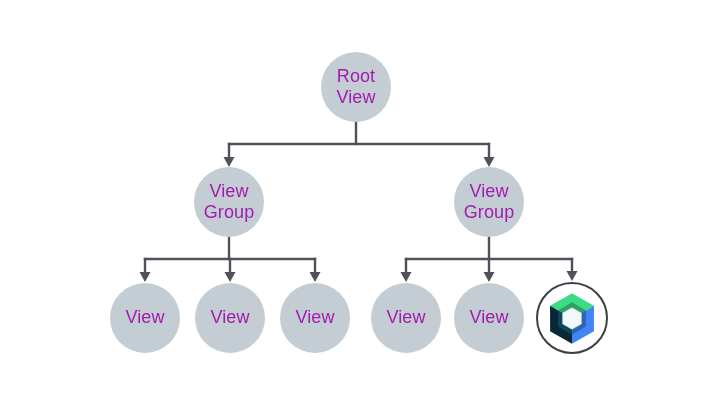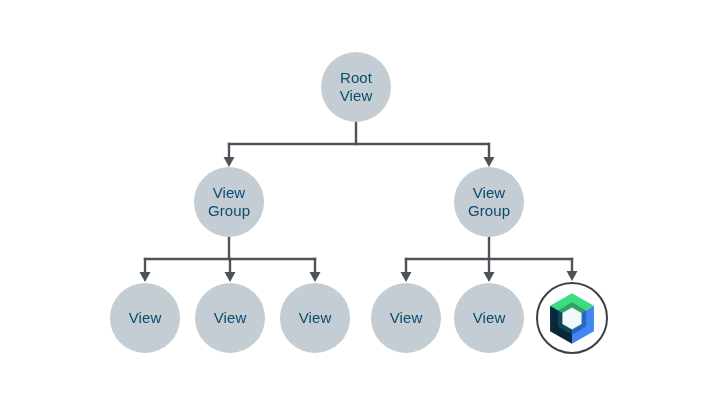--- a/index.html
+++ b/index.html
@@ -35,23 +35,23 @@
     height: 70px;
     border-radius: 50%;
     background: #c3cdd3;
     display: flex;
     align-items: center;
     justify-content: center;
     text-align: center;
   }
   .node-label {
     white-space: pre-line;
-    font-size: 15px;
+    font-size: 18px;
     line-height: 1.18;
-    color: #0c4a6e;
+    color: #a21caf;
     letter-spacing: 0.1px;
   }
   .compose-node {
     position: absolute;
     width: 72px;
     height: 72px;
     border-radius: 50%;
     background: #ffffff;
     border: 2px solid #3c4043;
     box-sizing: border-box;

